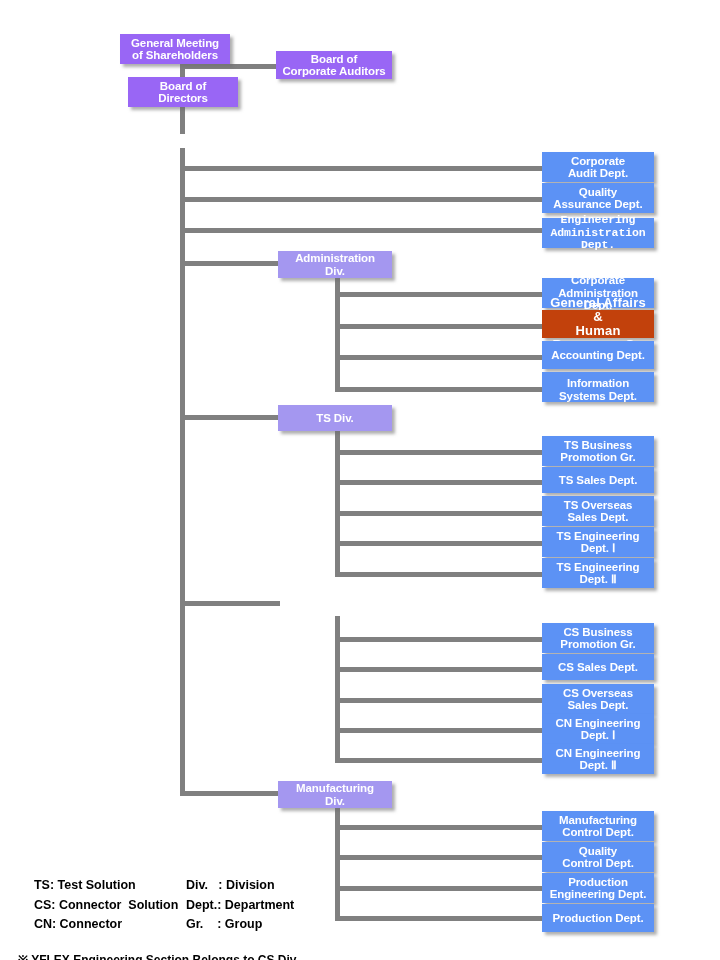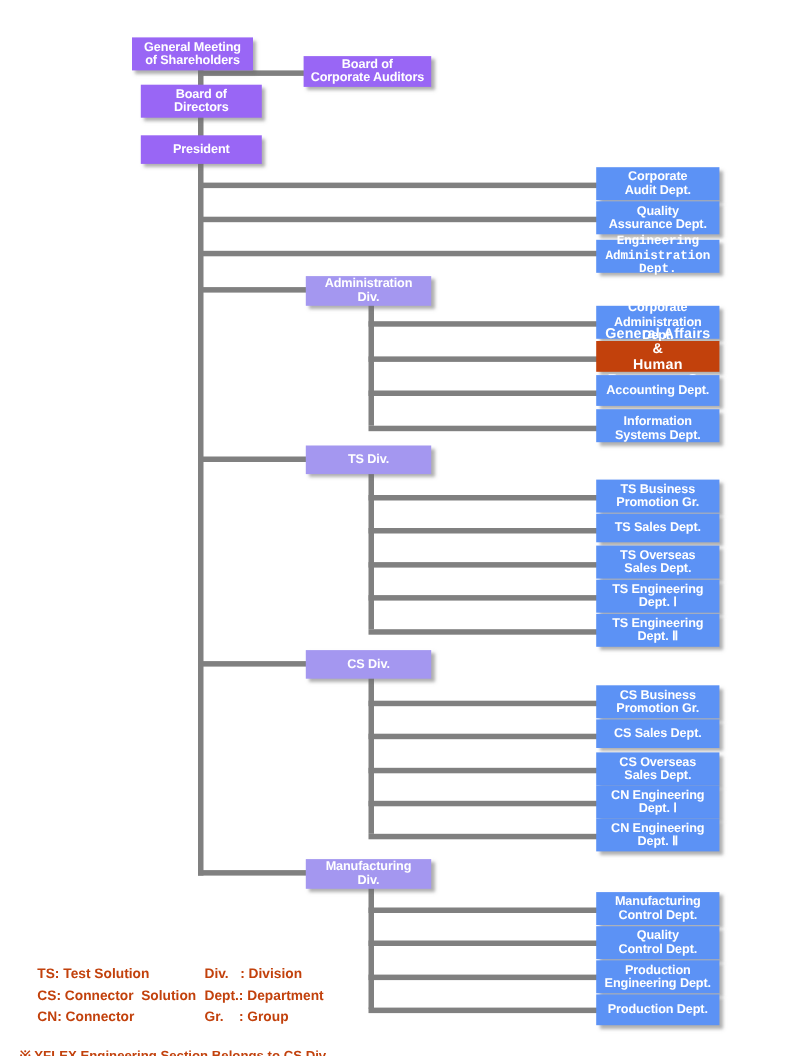--- a/index.html
+++ b/index.html
@@ -53,21 +53,21 @@
 
   .node.top      { background: #9966f5; font-size: 11.5px; }
   .node.division { background: #a497f0; font-size: 11.5px; }
   .node.dept     { background: #5c92f5; font-size: 11.5px; }
   .node.group-sm { background: #c2410c; font-size: 13px; letter-spacing: 0.2px; }
 
   
   .legend {
     position: absolute;
     z-index: 4;
-    color: #c2410c;
+    color: #000000;
     font-weight: bold;
     font-size: 12.5px;
     white-space: pre;
   }
   .legend-abbr-col { line-height: 1.55; }
   .legend-note { line-height: 1.5; font-size: 12px; }
   .legend-note .note-line { display: block; }
 </style>
 </head>
 <body>
@@ -128,23 +128,20 @@
     </span>
   </div>
 
   <div class="node top" style="left:128px; top:77px; width:110px; height:30px;">
     <span>
       <span>Board of</span>
       <span>Directors</span>
     </span>
   </div>
 
-  <div class="node top" style="left:128px; top:123px; width:110px; height:26px;">
-    <span>President</span>
-  </div>
 
   <div class="node dept" style="left:542px; top:152px; width:112px; height:30px;">
     <span>
       <span>Corporate</span>
       <span>Audit Dept.</span>
     </span>
   </div>
 
   <div class="node dept" style="left:542px; top:183px; width:112px; height:30px;">
     <span>
@@ -221,23 +218,20 @@
     </span>
   </div>
 
   <div class="node dept" style="left:542px; top:558px; width:112px; height:30px;">
     <span>
       <span>TS Engineering</span>
       <span>Dept. Ⅱ</span>
     </span>
   </div>
 
-  <div class="node division" style="left:278px; top:591px; width:114px; height:26px;">
-    <span>CS Div.</span>
-  </div>
 
   <div class="node dept" style="left:542px; top:623px; width:112px; height:30px;">
     <span>
       <span>CS Business</span>
       <span>Promotion Gr.</span>
     </span>
   </div>
 
   <div class="node dept" style="left:542px; top:654px; width:112px; height:26px;">
     <span>CS Sales Dept.</span>

